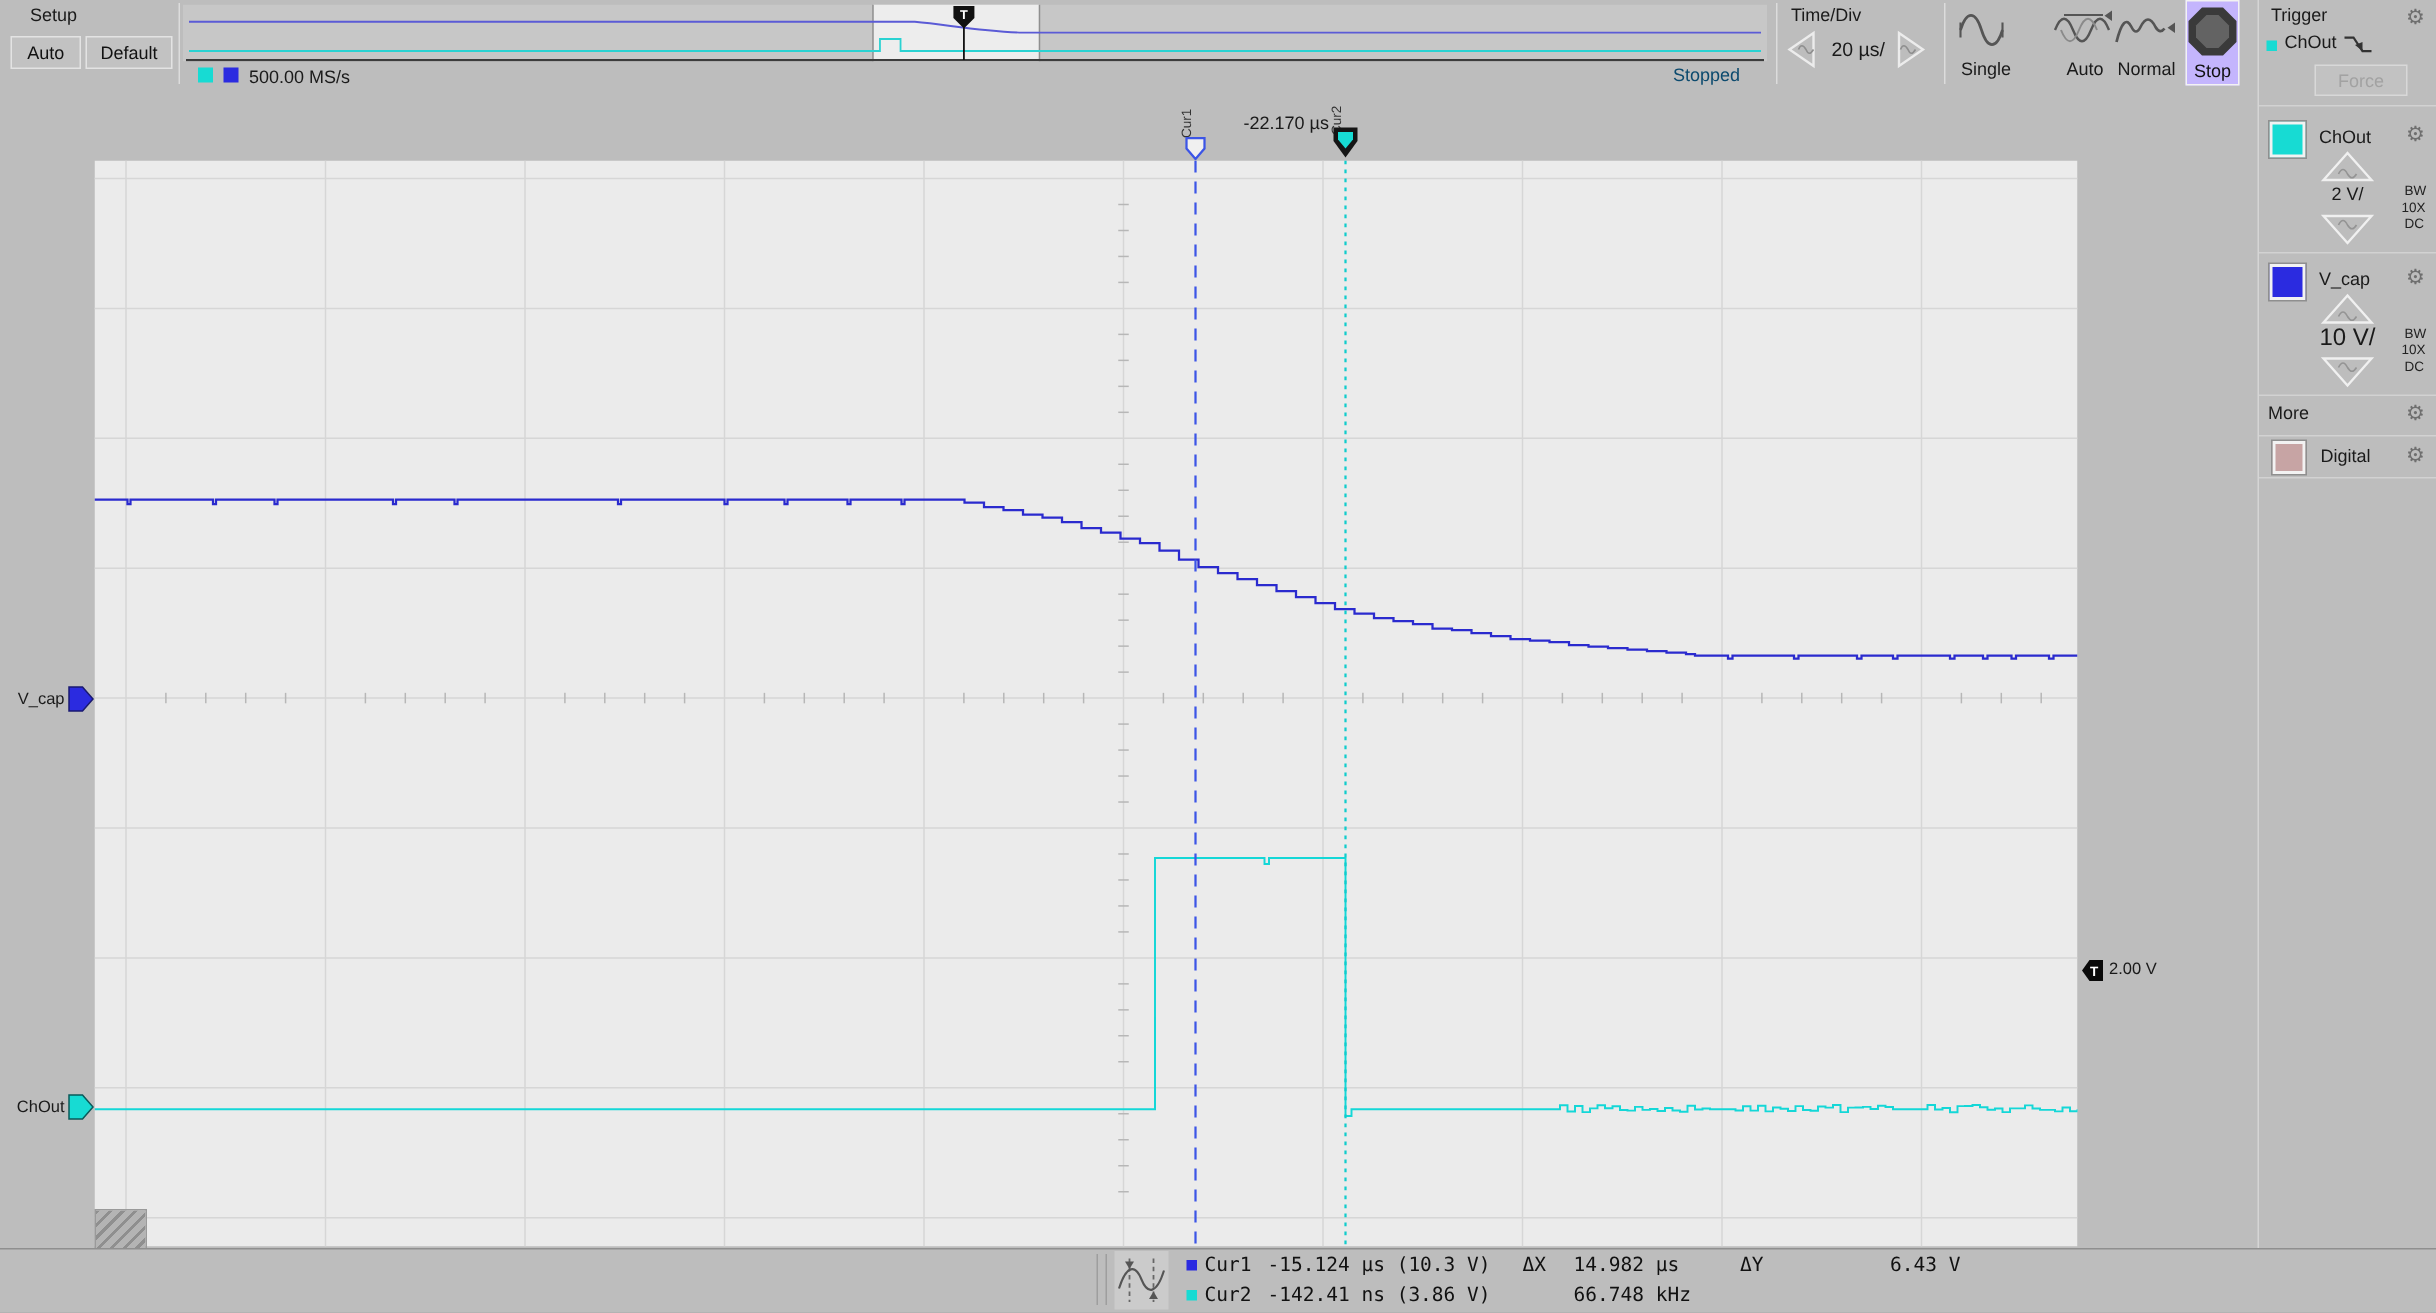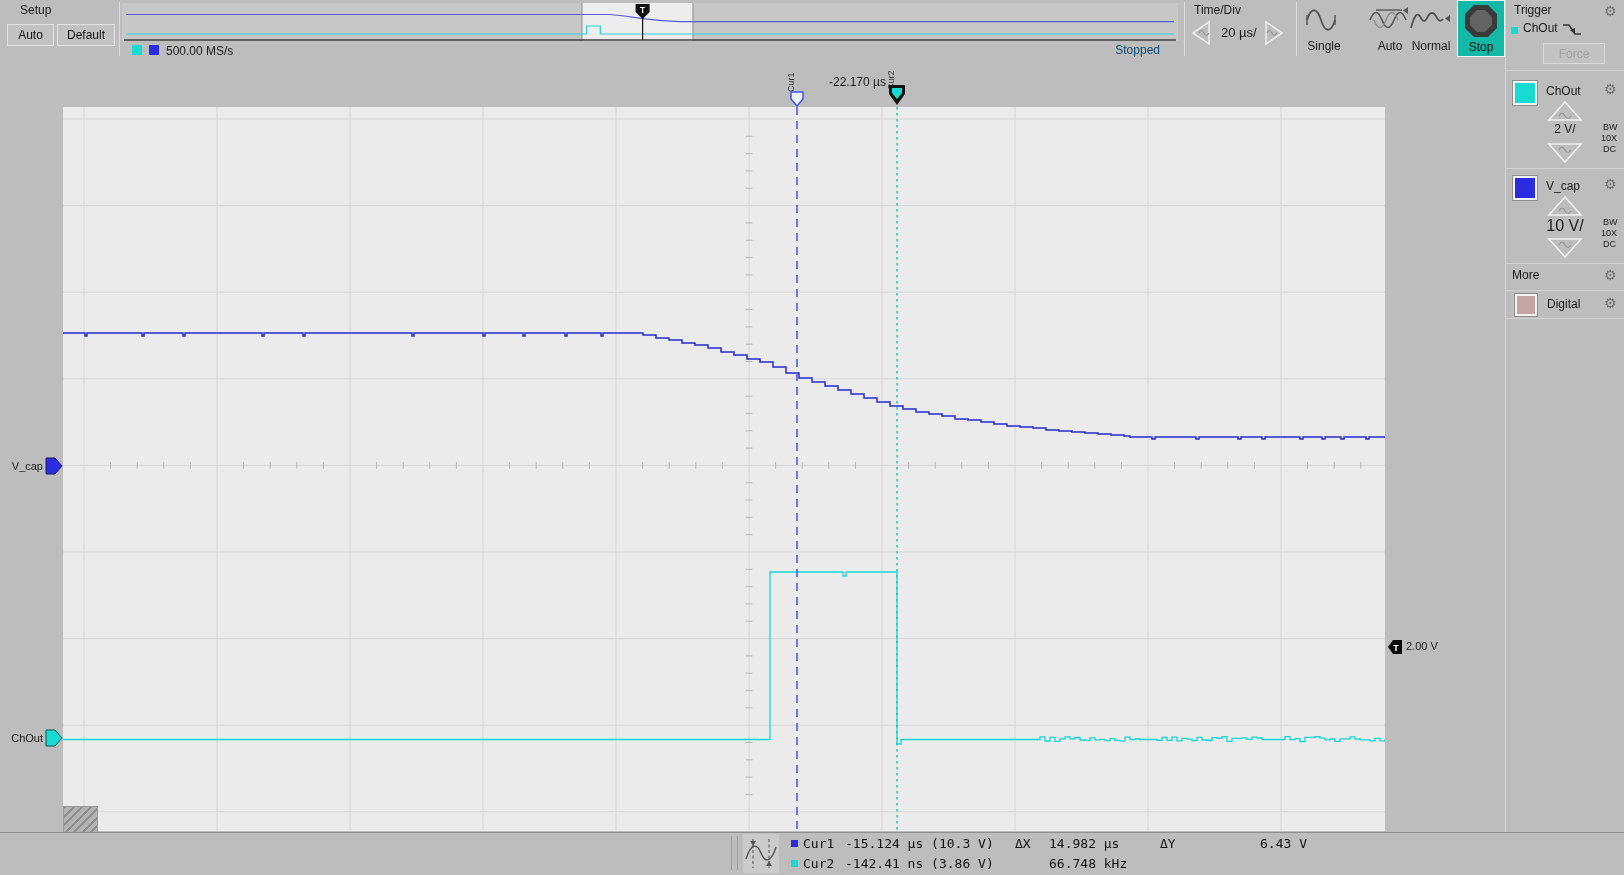--- a/index.html
+++ b/index.html
@@ -82,21 +82,21 @@
     </svg>
     <div class="rlbl">Auto</div>
   </div>
   <div class="runbtn" style="left:1406px;width:50px;">
     <svg width="44" height="28" style="margin:4px auto 0;">
       <path d="M2,22 Q7,2 12,12 Q15,18 18,12 Q23,2 28,12 Q31,17 34,13" fill="none" stroke="#555" stroke-width="1.8"></path>
       <polygon points="41,9 41,16 36,12.5" fill="#555"></polygon>
     </svg>
     <div class="rlbl">Normal</div>
   </div>
-  <div class="btn" style="left:1457px;top:0px;width:48px;height:57px;background:#14b8a6;border-color:#f2f2f2;flex-direction:column;">
+  <div class="btn" style="left:1457px;top:0px;width:36px;height:57px;background:#c4b5fd;border-color:#f2f2f2;flex-direction:column;">
     <svg width="34" height="34">
       <polygon points="10,1 24,1 33,10 33,24 24,33 10,33 1,24 1,10" fill="#3a3a3a"></polygon>
       <polygon points="13,6 21,6 28,13 28,21 21,28 13,28 6,21 6,13" fill="#636363"></polygon>
     </svg>
     <div style="font-size:12px;margin-top:2px;">Stop</div>
   </div>
 
   <div class="vsep" style="left:1505px;top:0px;height:875px;background:#d5d5d5;"></div>
 
   <div class="lbl" style="left:1514px;top:3px;">Trigger</div>

